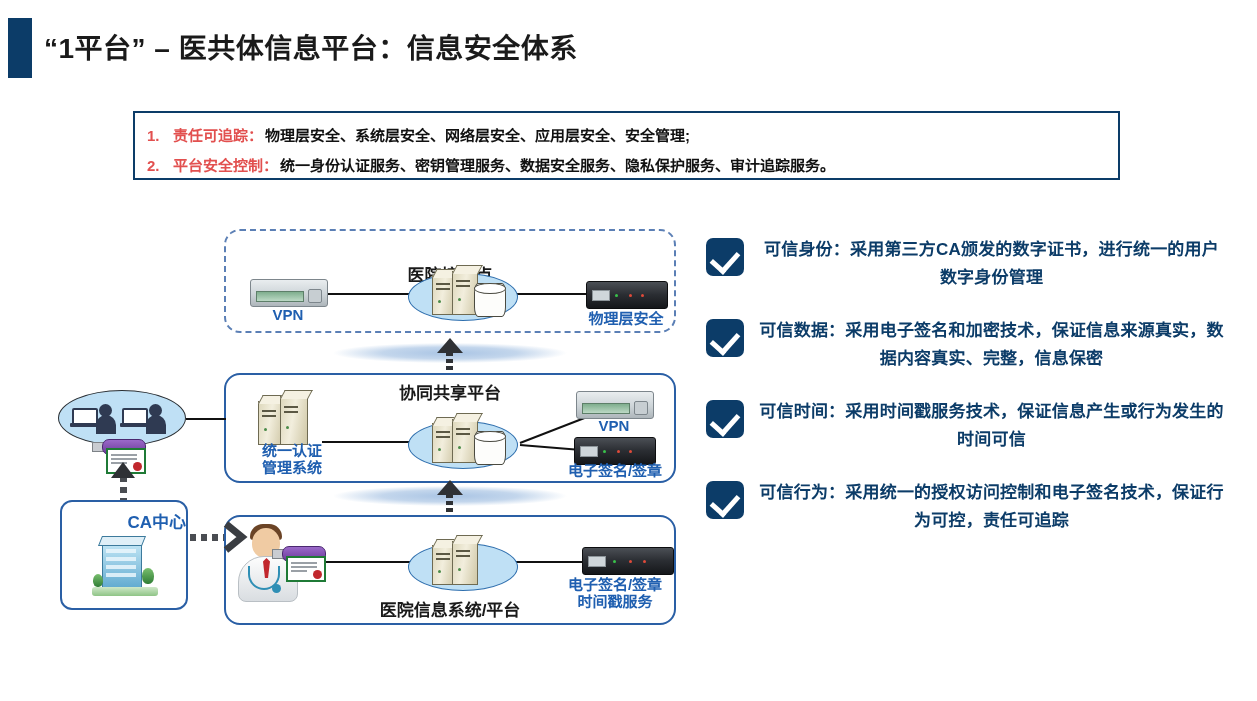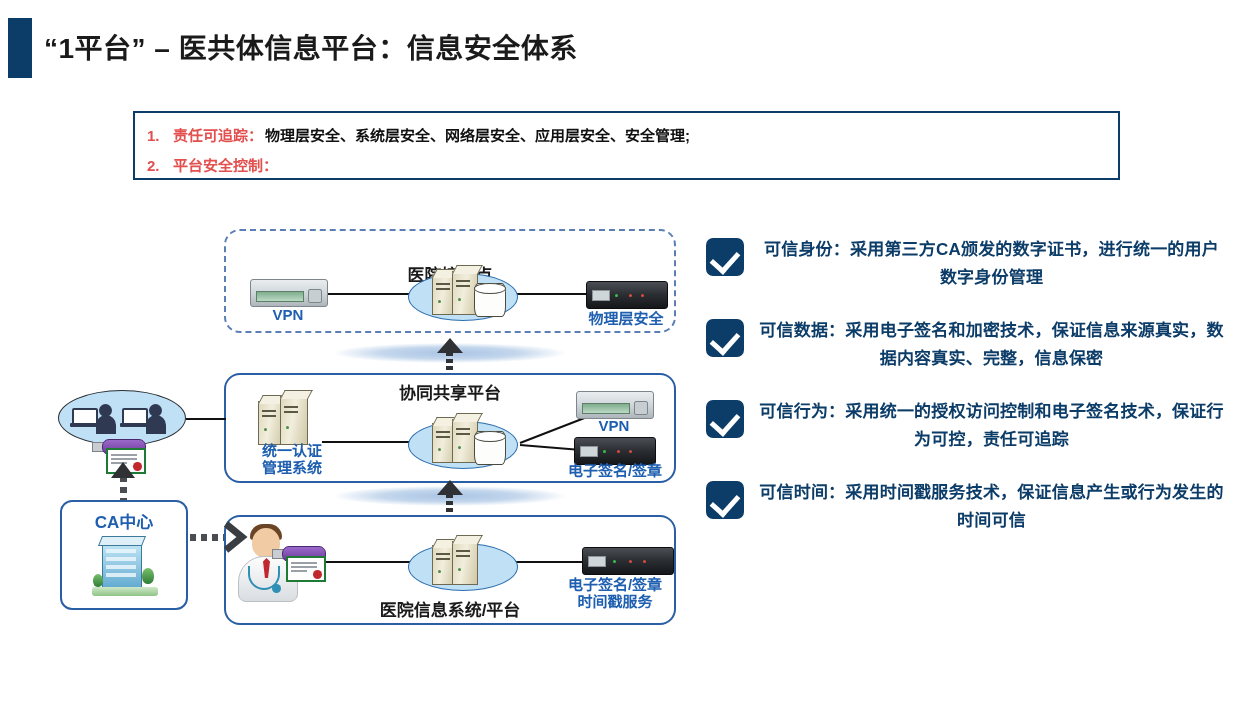--- a/index.html
+++ b/index.html
@@ -136,21 +136,21 @@
      background:#c9ccd1;border:1px solid #7d8287;}
   .cert{position:absolute;width:36px;height:22px;background:#fff;
      border:2px solid #1f7a36;}
   .cert .ln{position:absolute;left:3px;height:1.5px;background:#9aa0a6;width:26px;}
   .cert .seal{position:absolute;right:2px;bottom:1px;width:9px;height:9px;
      border-radius:50%;background:#c1272d;}
 
   
   #ca-box{position:absolute;left:60px;top:300px;width:128px;height:110px;
      border:2px solid #2a5fa5;border-radius:12px;background:#fff;box-sizing:border-box;}
-  #ca-label{position:absolute;left:0;right:0;top:6px;text-align:center;
+  #ca-label{position:absolute;left:0;right:0;top:6px;text-align:right;
      font-size:17px;font-weight:bold;color:#1f5fb0;}
   .building{position:absolute;left:30px;top:34px;width:66px;height:60px;}
   .building .blk{position:absolute;background:linear-gradient(180deg,#bfe4f4,#5fa9cf);
      border:1px solid #3c7a9c;}
   .building .roof{position:absolute;left:8px;top:0px;width:42px;height:8px;
      background:#dfeff7;border:1px solid #3c7a9c;transform:skewX(-22deg);}
   .building .ground{position:absolute;left:0;bottom:0;width:66px;height:9px;
      background:linear-gradient(180deg,#cfe8c9,#8fc486);border-radius:3px;}
   .building .tree{position:absolute;width:12px;height:16px;border-radius:50% 50% 45% 45%;
      background:linear-gradient(180deg,#79bf6e,#2f7d35);}
@@ -206,20 +206,21 @@
 
   <div id="header-box">
     <div class="hb-row r1">
       <span class="hb-num">1.</span>
       <span class="hb-key">责任可追踪：</span>
       <span class="hb-val">物理层安全、系统层安全、网络层安全、应用层安全、安全管理;</span>
     </div>
     <div class="hb-row r2">
       <span class="hb-num">2.</span>
       <span class="hb-key">平台安全控制：</span>
+      <span class="hb-val">统一身份认证服务、密钥管理服务、数据安全服务、隐私保护服务、审计追踪服务。</span>
     </div>
   </div>
 
   <div id="diagram">
 
     <div class="panel dashed" id="panel-top">
       <div class="panel-title" id="t-top">医院接入点</div>
 
       <div class="wire" style="left:98px;top:62px;width:88px;"></div>
       <div class="wire" style="left:288px;top:62px;width:76px;"></div>
@@ -442,23 +443,23 @@
       <div class="check-text">可信身份：采用第三方CA颁发的数字证书，进行统一的用户数字身份管理</div>
     </div>
 
     <div class="check-item">
       <div class="check-box"></div>
       <div class="check-text">可信数据：采用电子签名和加密技术，保证信息来源真实，数据内容真实、完整，信息保密</div>
     </div>
 
     <div class="check-item">
       <div class="check-box"></div>
-      <div class="check-text">可信行为：采用统一的授权访问控制和电子签名技术，保证行为可控，责任可追踪</div>
+      <div class="check-text">可信时间：采用时间戳服务技术，保证信息产生或行为发生的时间可信</div>
     </div>
 
     <div class="check-item">
       <div class="check-box"></div>
-      <div class="check-text">可信时间：采用时间戳服务技术，保证信息产生或行为发生的时间可信</div>
+      <div class="check-text">可信行为：采用统一的授权访问控制和电子签名技术，保证行为可控，责任可追踪</div>
     </div>
 
   </div>
 
 </div>
 
 </body></html>

